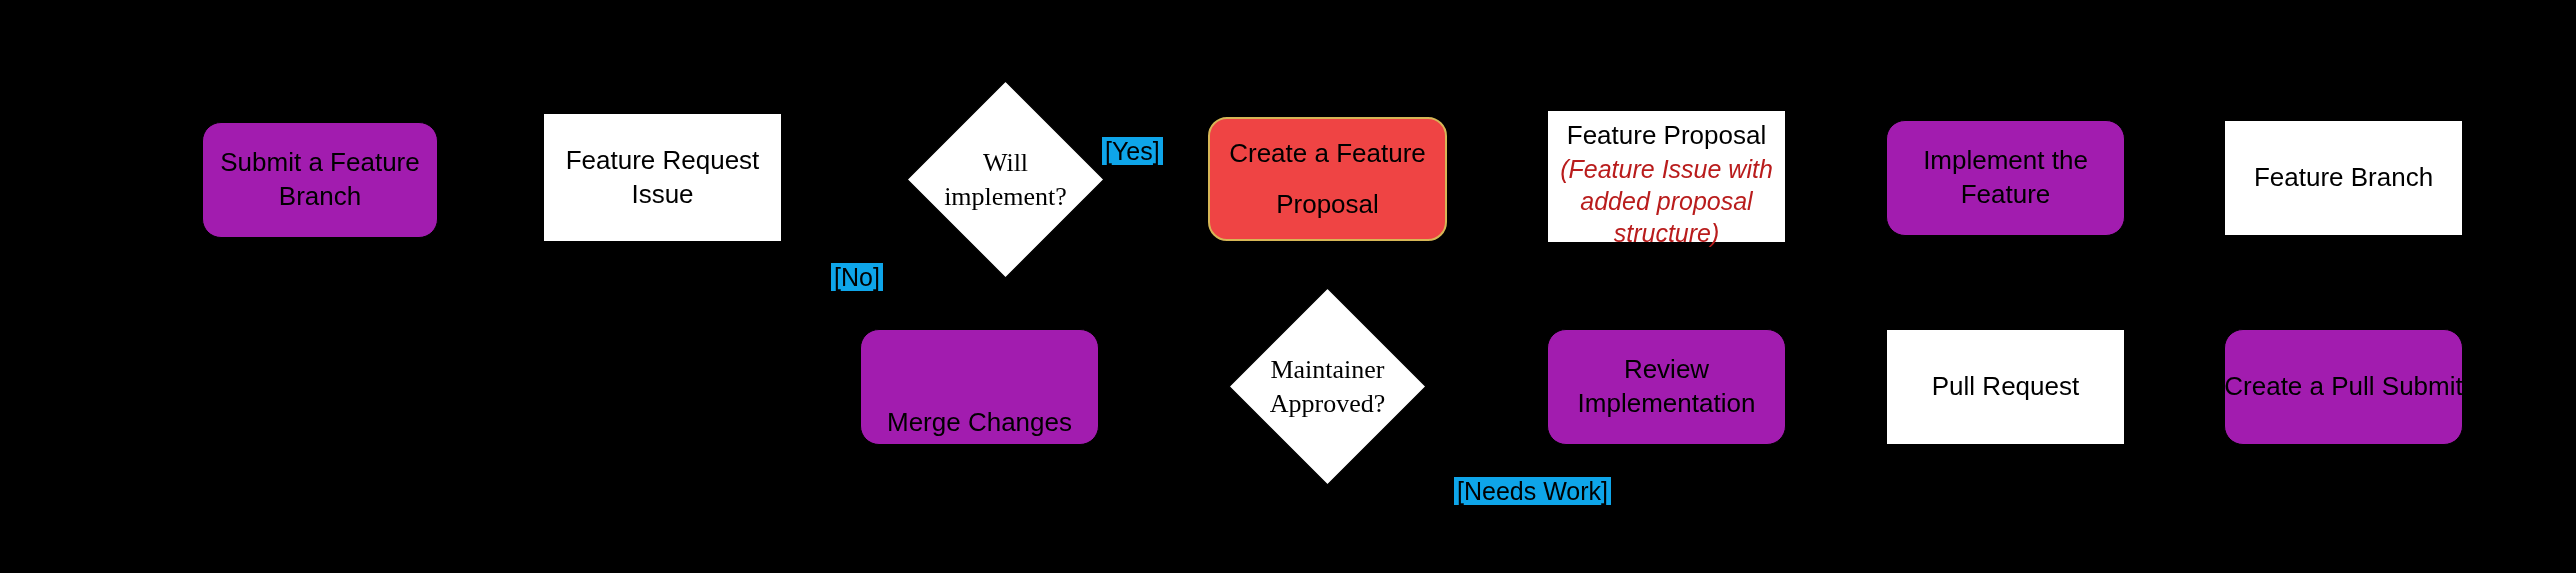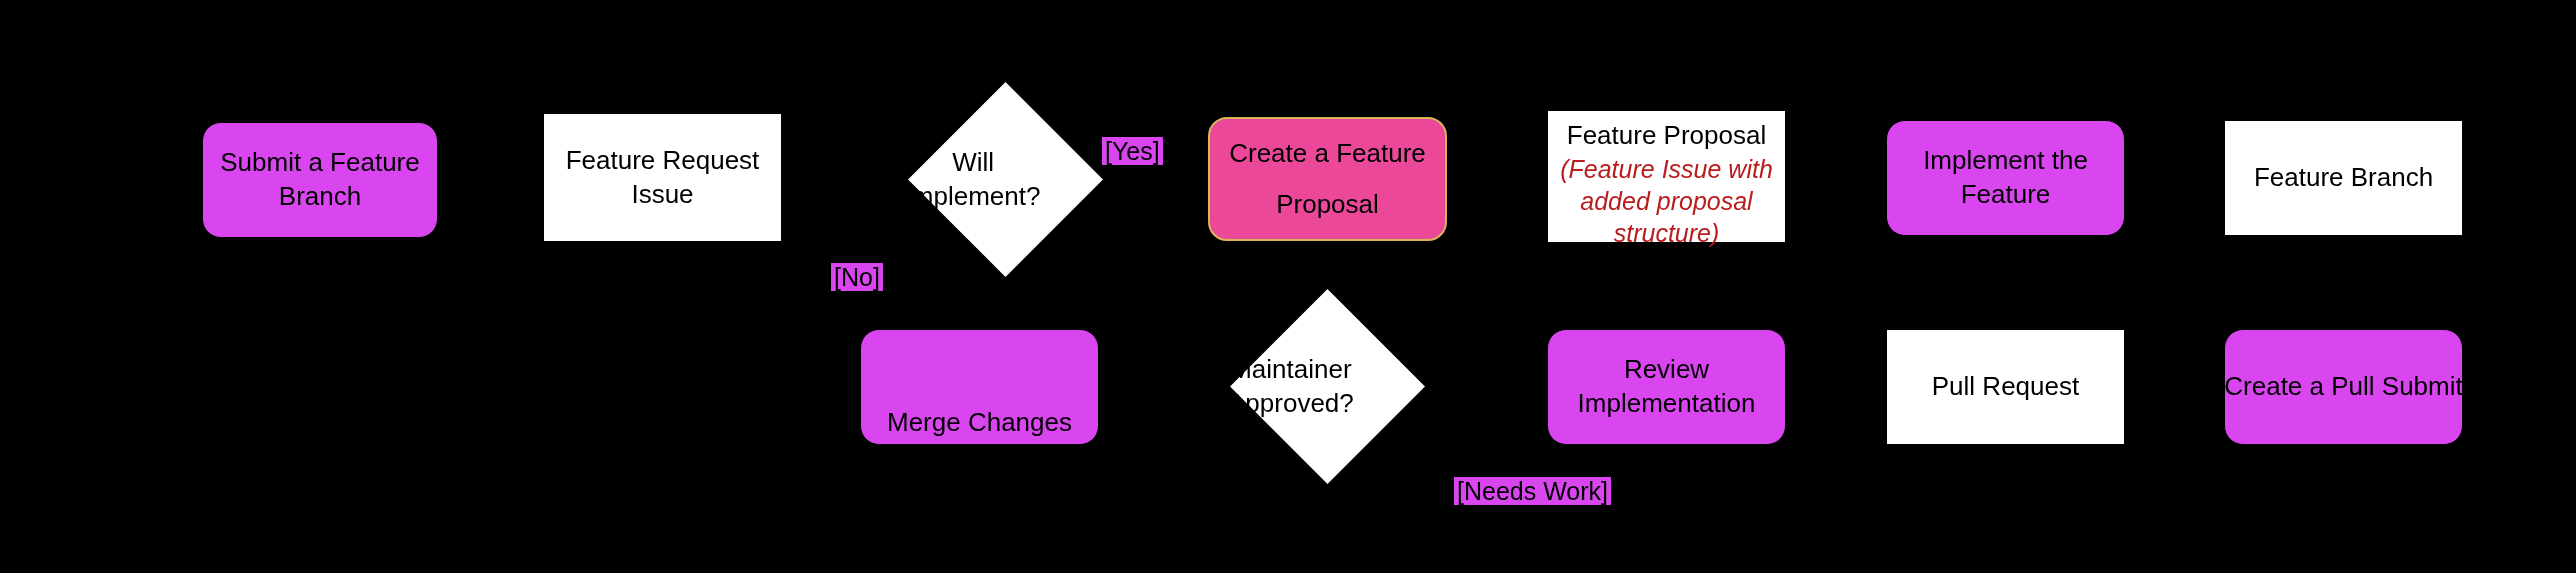--- a/index.html
+++ b/index.html
@@ -32,46 +32,48 @@
     font-size: 26px;
     line-height: 1.30;
     padding: 4px 8px;
   }
   .node.rect {
     background: #ffffff;
     border: 1px solid #000000;
     border-radius: 0;
   }
   .node.rounded {
-    background: #d946ef;
+    background: #a21caf;
     border: 1px solid #000000;
     border-radius: 19px;
   }
   .node.highlight {
-    background: #ec4899;
+    background: #ef4444;
     border: 2px solid #d6b656;
     border-radius: 19px;
     gap: 17px;
   }
   .node .title {
     white-space: nowrap;
   }
   .node .subtitle {
     font-style: italic;
     color: #b91c1c;
     font-size: 25px;
     line-height: 1.28;
     white-space: normal;
   }
 
   
   .diamond {
     position: absolute;
     display: flex;
     align-items: center;
+    justify-content: center;
+    font-family: Liberation Serif, serif;
   }
   .diamond .shape {
     position: absolute;
     inset: 0;
   }
   .diamond .shape svg {
     display: block;
     width: 100%;
     height: 100%;
   }
@@ -81,21 +83,21 @@
     text-align: center;
     color: #000000;
     font-size: 26px;
     line-height: 1.30;
     pointer-events: none;
   }
 
   
   .edge-label {
     position: absolute;
-    background: #d946ef;
+    background: #0ea5e9;
     color: #000000;
     border: 1px solid #000000;
     font-size: 25px;
     line-height: 1.05;
     padding: 1px 3px;
     white-space: nowrap;
   }
 </style>
 </head>
 <body>

